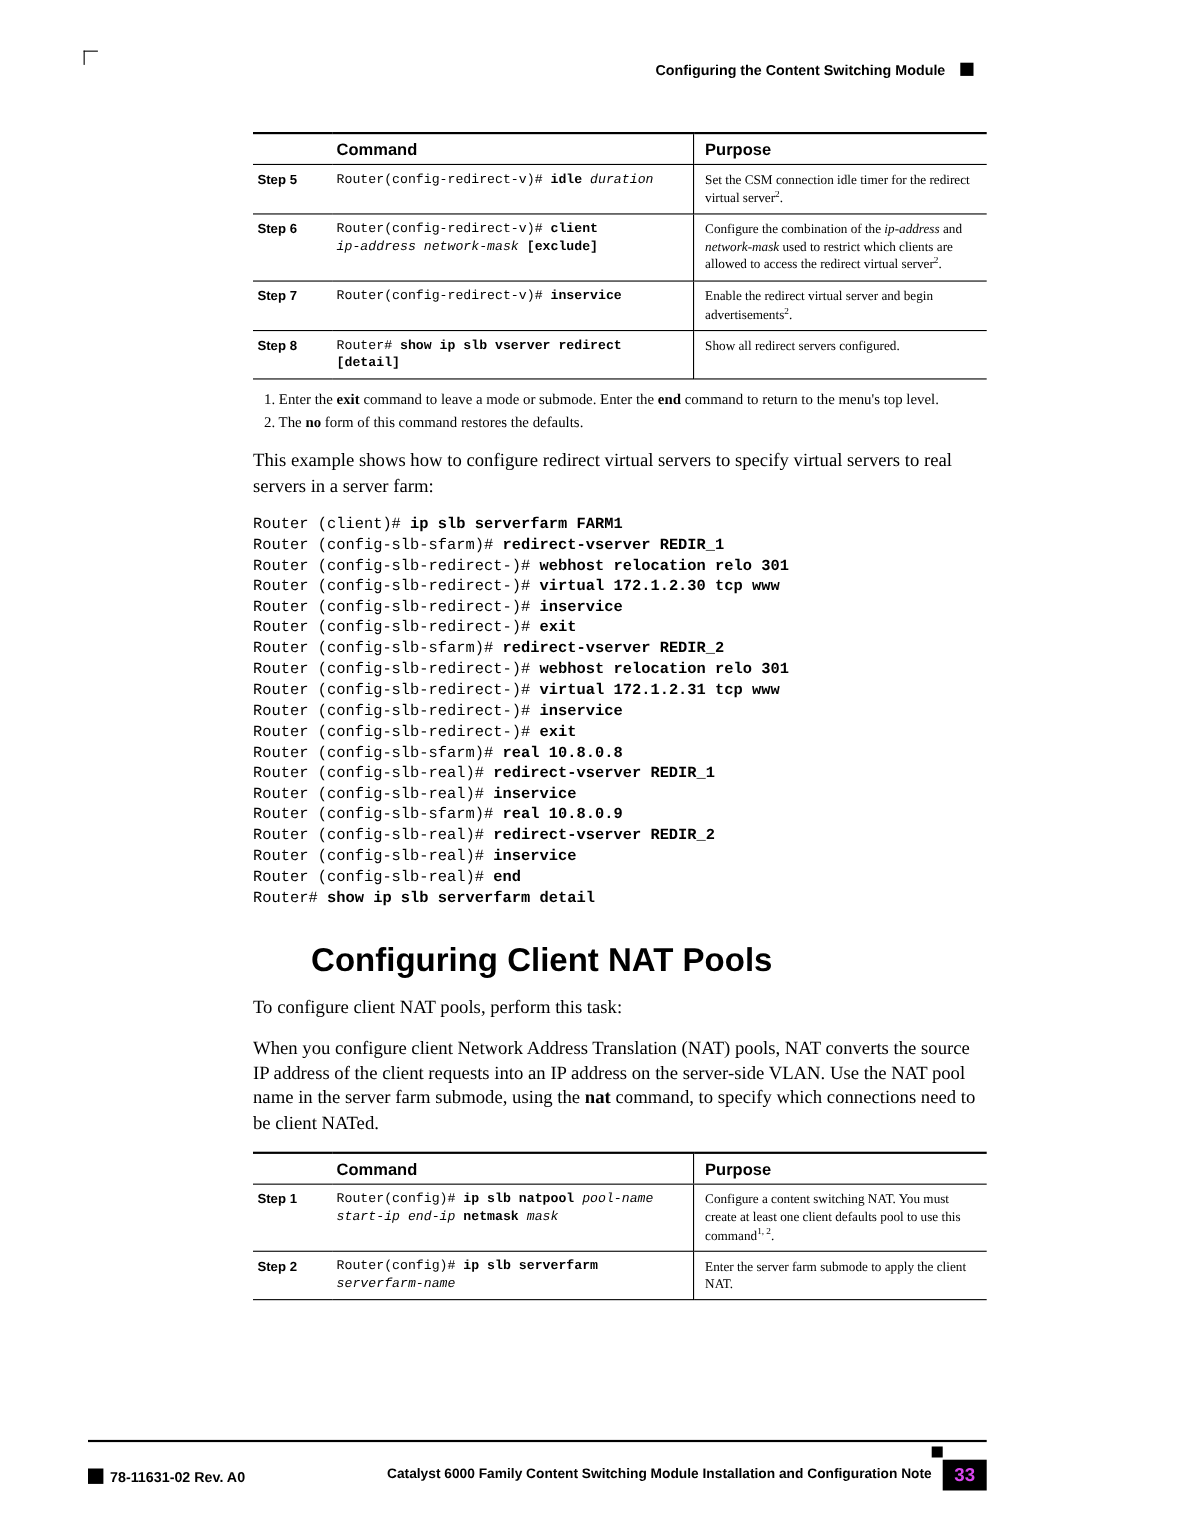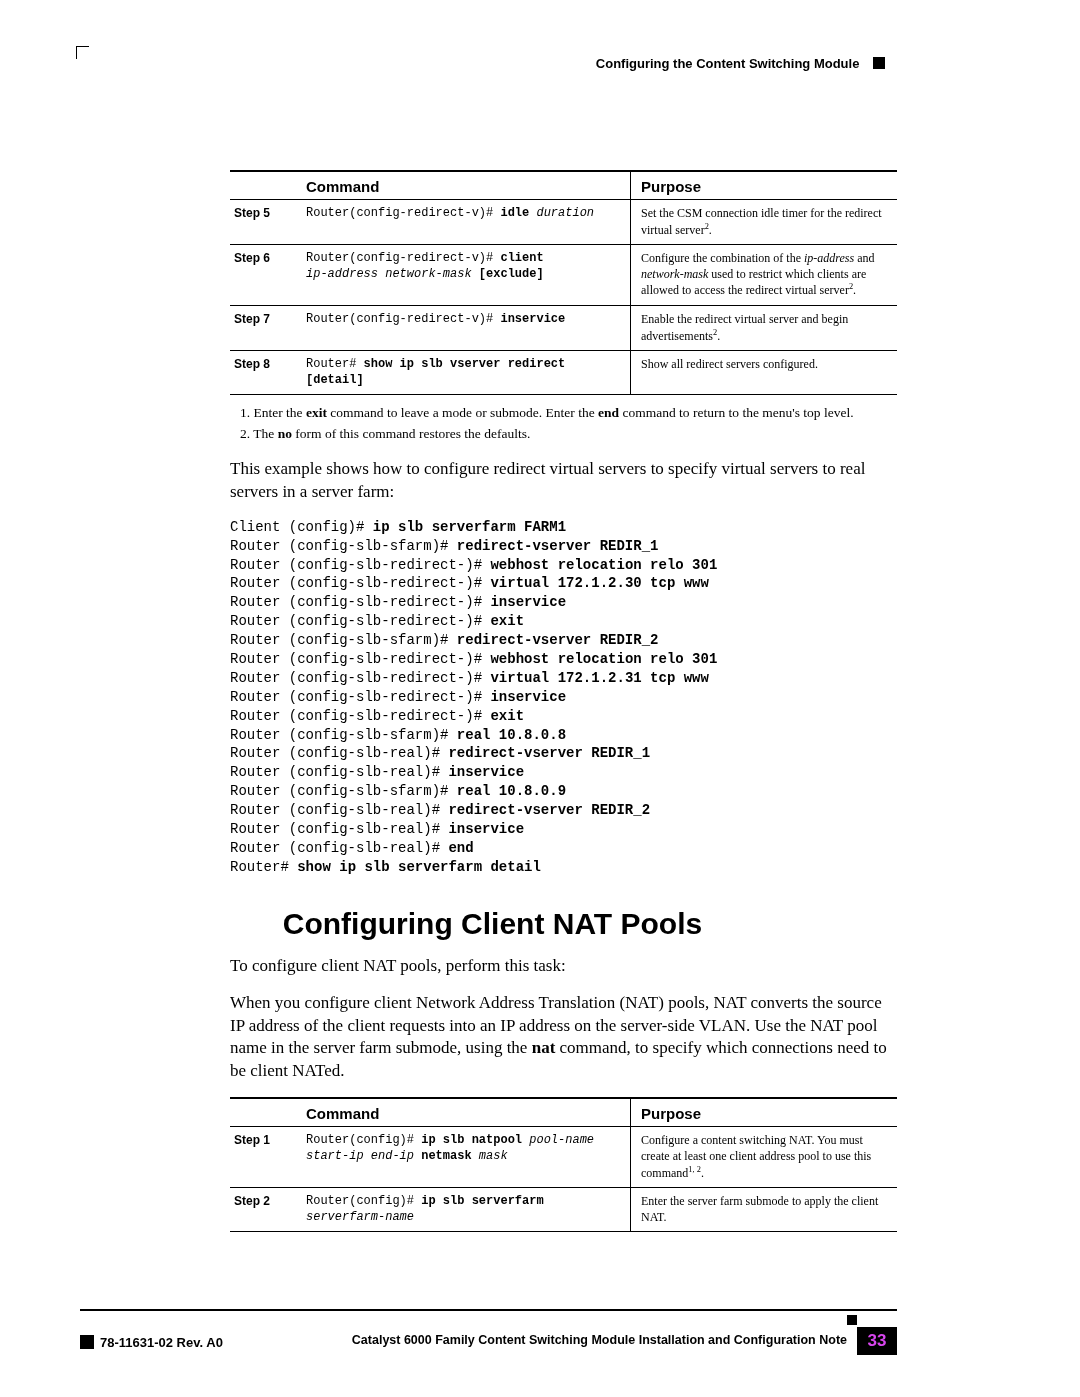--- a/index.html
+++ b/index.html
@@ -12,21 +12,21 @@
   .page {
     position: relative;
     width: 967px;
     height: 1397px;
     box-sizing: border-box;
     padding: 50px 70px 40px 80px;
   }
   .crop-top { position:absolute; top:46px; left:76px; width:12px; height:12px; border-top:1.5px solid #000; border-left:1.5px solid #000; }
   .hdr { position:absolute; top:56px; right:82px; font-family: Arial, Helvetica, sans-serif; font-size:13px; font-weight:bold; }
   .hdr .sq { display:inline-block; width:12px; height:12px; background:#000; margin-left:10px; vertical-align:-1px; }
-  .content { margin-left: 150px; margin-top: 120px; }
+  .content { margin-left: 150px; margin-top: 70px; }
 
   table.proc { width: 100%; border-collapse: collapse; margin-bottom: 4px; }
   table.proc thead th { border-top: 2px solid #000; border-bottom: 1px solid #000; text-align:left;
     font-family: Arial, Helvetica, sans-serif; font-weight:bold; font-size:15px; padding:6px 4px 4px; }
   table.proc td { vertical-align: top; padding: 6px 4px; font-size:12px; line-height:1.3; }
   table.proc tbody tr { border-bottom: 1px solid #000; }
   .stepcol { width: 60px; font-family: Arial, Helvetica, sans-serif; font-weight:bold; font-size:14px; white-space:nowrap; padding-right:8px !important;}
   .cmdcol { width: 320px; font-family: "Courier New", Courier, monospace; font-size:14px; line-height:1.35; }
   .cmdcol .kw { font-weight:bold;text-align:center; }
   .cmdcol .arg { font-style: italic; }
@@ -107,21 +107,21 @@
       </tbody>
     </table>
 
     <div class="footnotes">
       <div><span>1.   Enter the </span><span class="b">exit</span><span> command to leave a mode or submode. Enter the </span><span class="b">end</span><span> command to return to the menu's  top level.</span></div>
       <div><span>2.   The </span><span class="b">no</span><span> form of this command restores the defaults.</span></div>
     </div>
 
     <div class="para">This example shows how to configure redirect virtual servers to specify virtual servers to real servers in a server farm:</div>
 
-    <div class="mono"><span>Client (config)# </span><b>ip slb serverfarm FARM1</b>
+    <div class="mono"><span>Router (client)# </span><b>ip slb serverfarm FARM1</b>
 <span>Router (config-slb-sfarm)# </span><b>redirect-vserver REDIR_1</b>
 <span>Router (config-slb-redirect-)# </span><b>webhost relocation relo 301</b>
 <span>Router (config-slb-redirect-)# </span><b>virtual 172.1.2.30 tcp www</b>
 <span>Router (config-slb-redirect-)# </span><b>inservice</b>
 <span>Router (config-slb-redirect-)# </span><b>exit</b>
 <span>Router (config-slb-sfarm)# </span><b>redirect-vserver REDIR_2</b>
 <span>Router (config-slb-redirect-)# </span><b>webhost relocation relo 301</b>
 <span>Router (config-slb-redirect-)# </span><b>virtual 172.1.2.31 tcp www</b>
 <span>Router (config-slb-redirect-)# </span><b>inservice</b>
 <span>Router (config-slb-redirect-)# </span><b>exit</b>
@@ -147,21 +147,21 @@
           <th class="purcol">Purpose</th>
         </tr>
       </thead>
       <tbody>
         <tr>
           <td class="stepcol">Step 1</td>
           <td class="cmdcol">
             <span>Router(config)# </span><span class="kw">ip slb natpool </span><span class="arg">pool-name</span><br>
             <span class="arg">start-ip end-ip </span><span class="kw">netmask </span><span class="arg">mask</span>
           </td>
-          <td class="purcol"><span>Configure a content switching NAT. You must create at least one client address pool to use this command</span><span class="sup">1, 2</span><span>.</span></td>
+          <td class="purcol"><span>Configure a content switching NAT. You must create at least one client defaults pool to use this command</span><span class="sup">1, 2</span><span>.</span></td>
         </tr>
         <tr>
           <td class="stepcol">Step 2</td>
           <td class="cmdcol">
             <span>Router(config)# </span><span class="kw">ip slb serverfarm</span><br>
             <span class="arg">serverfarm-name</span>
           </td>
           <td class="purcol"><span>Enter the server farm submode to apply the client NAT.</span></td>
         </tr>
       </tbody>

